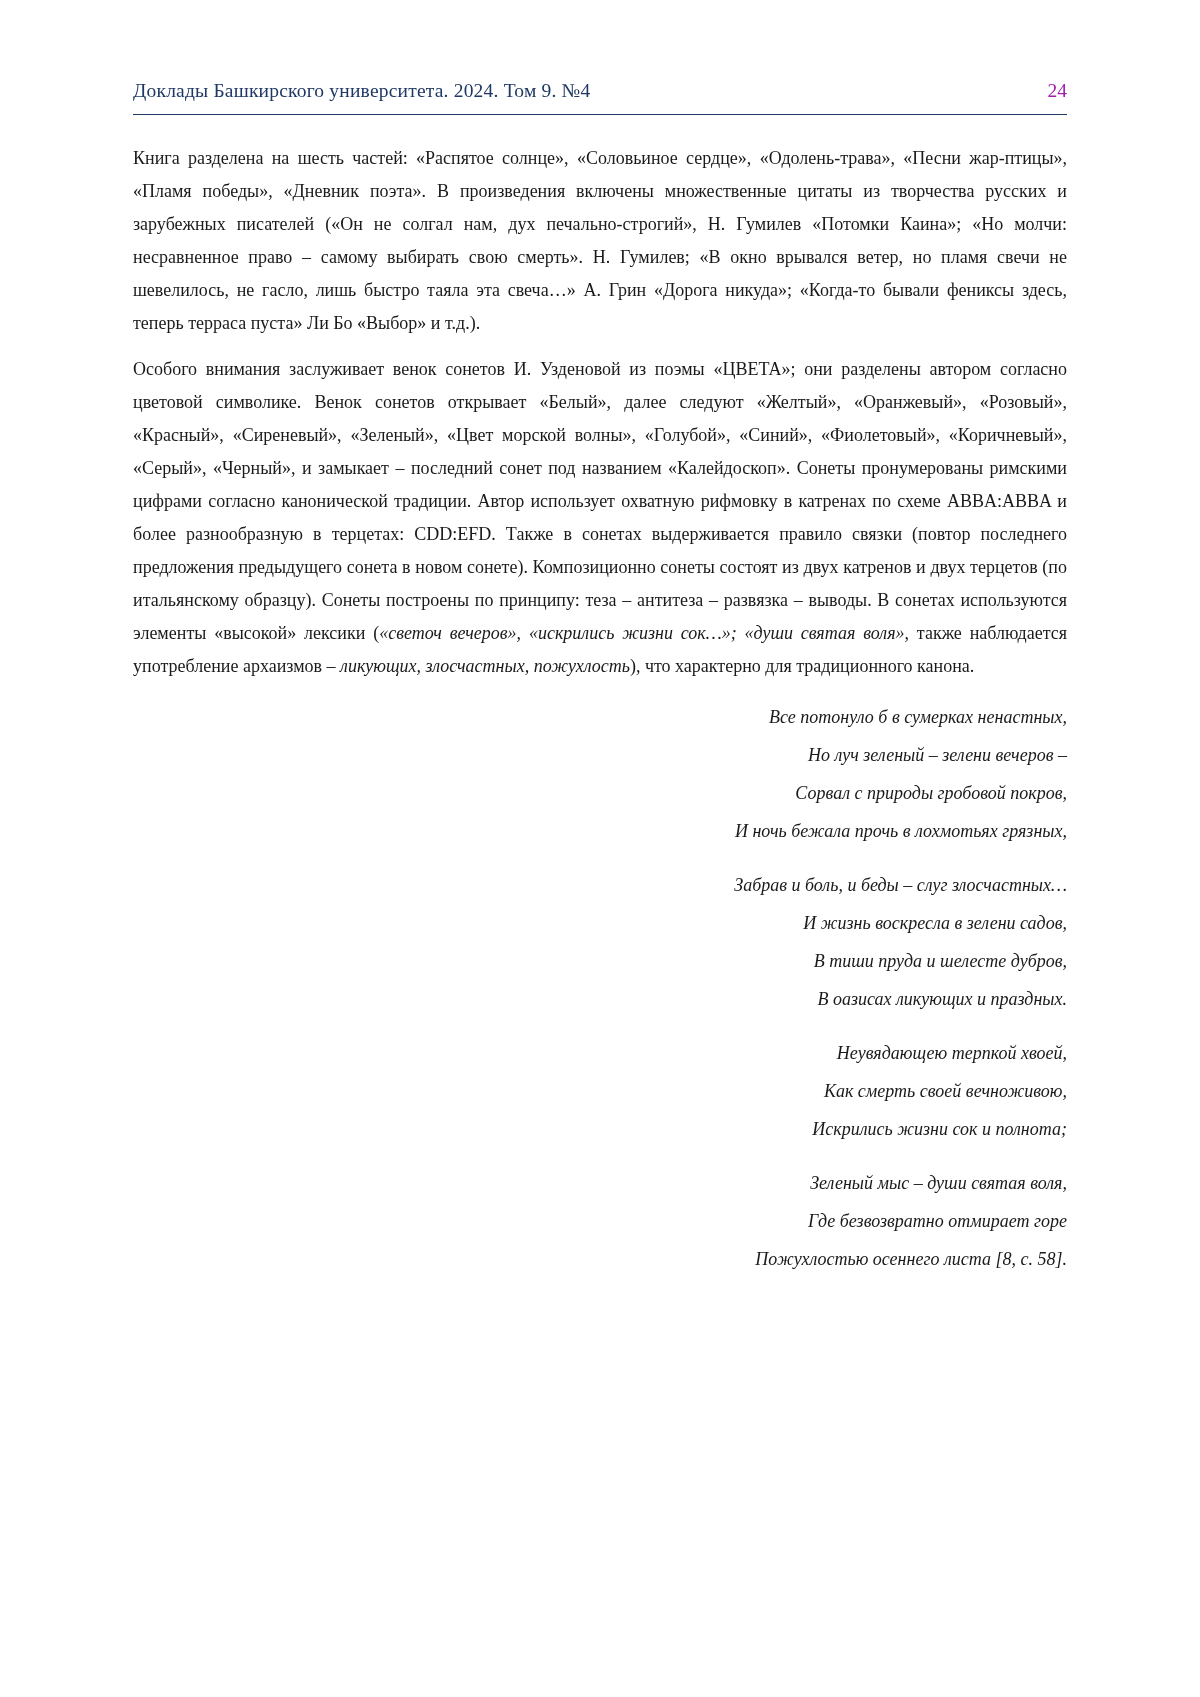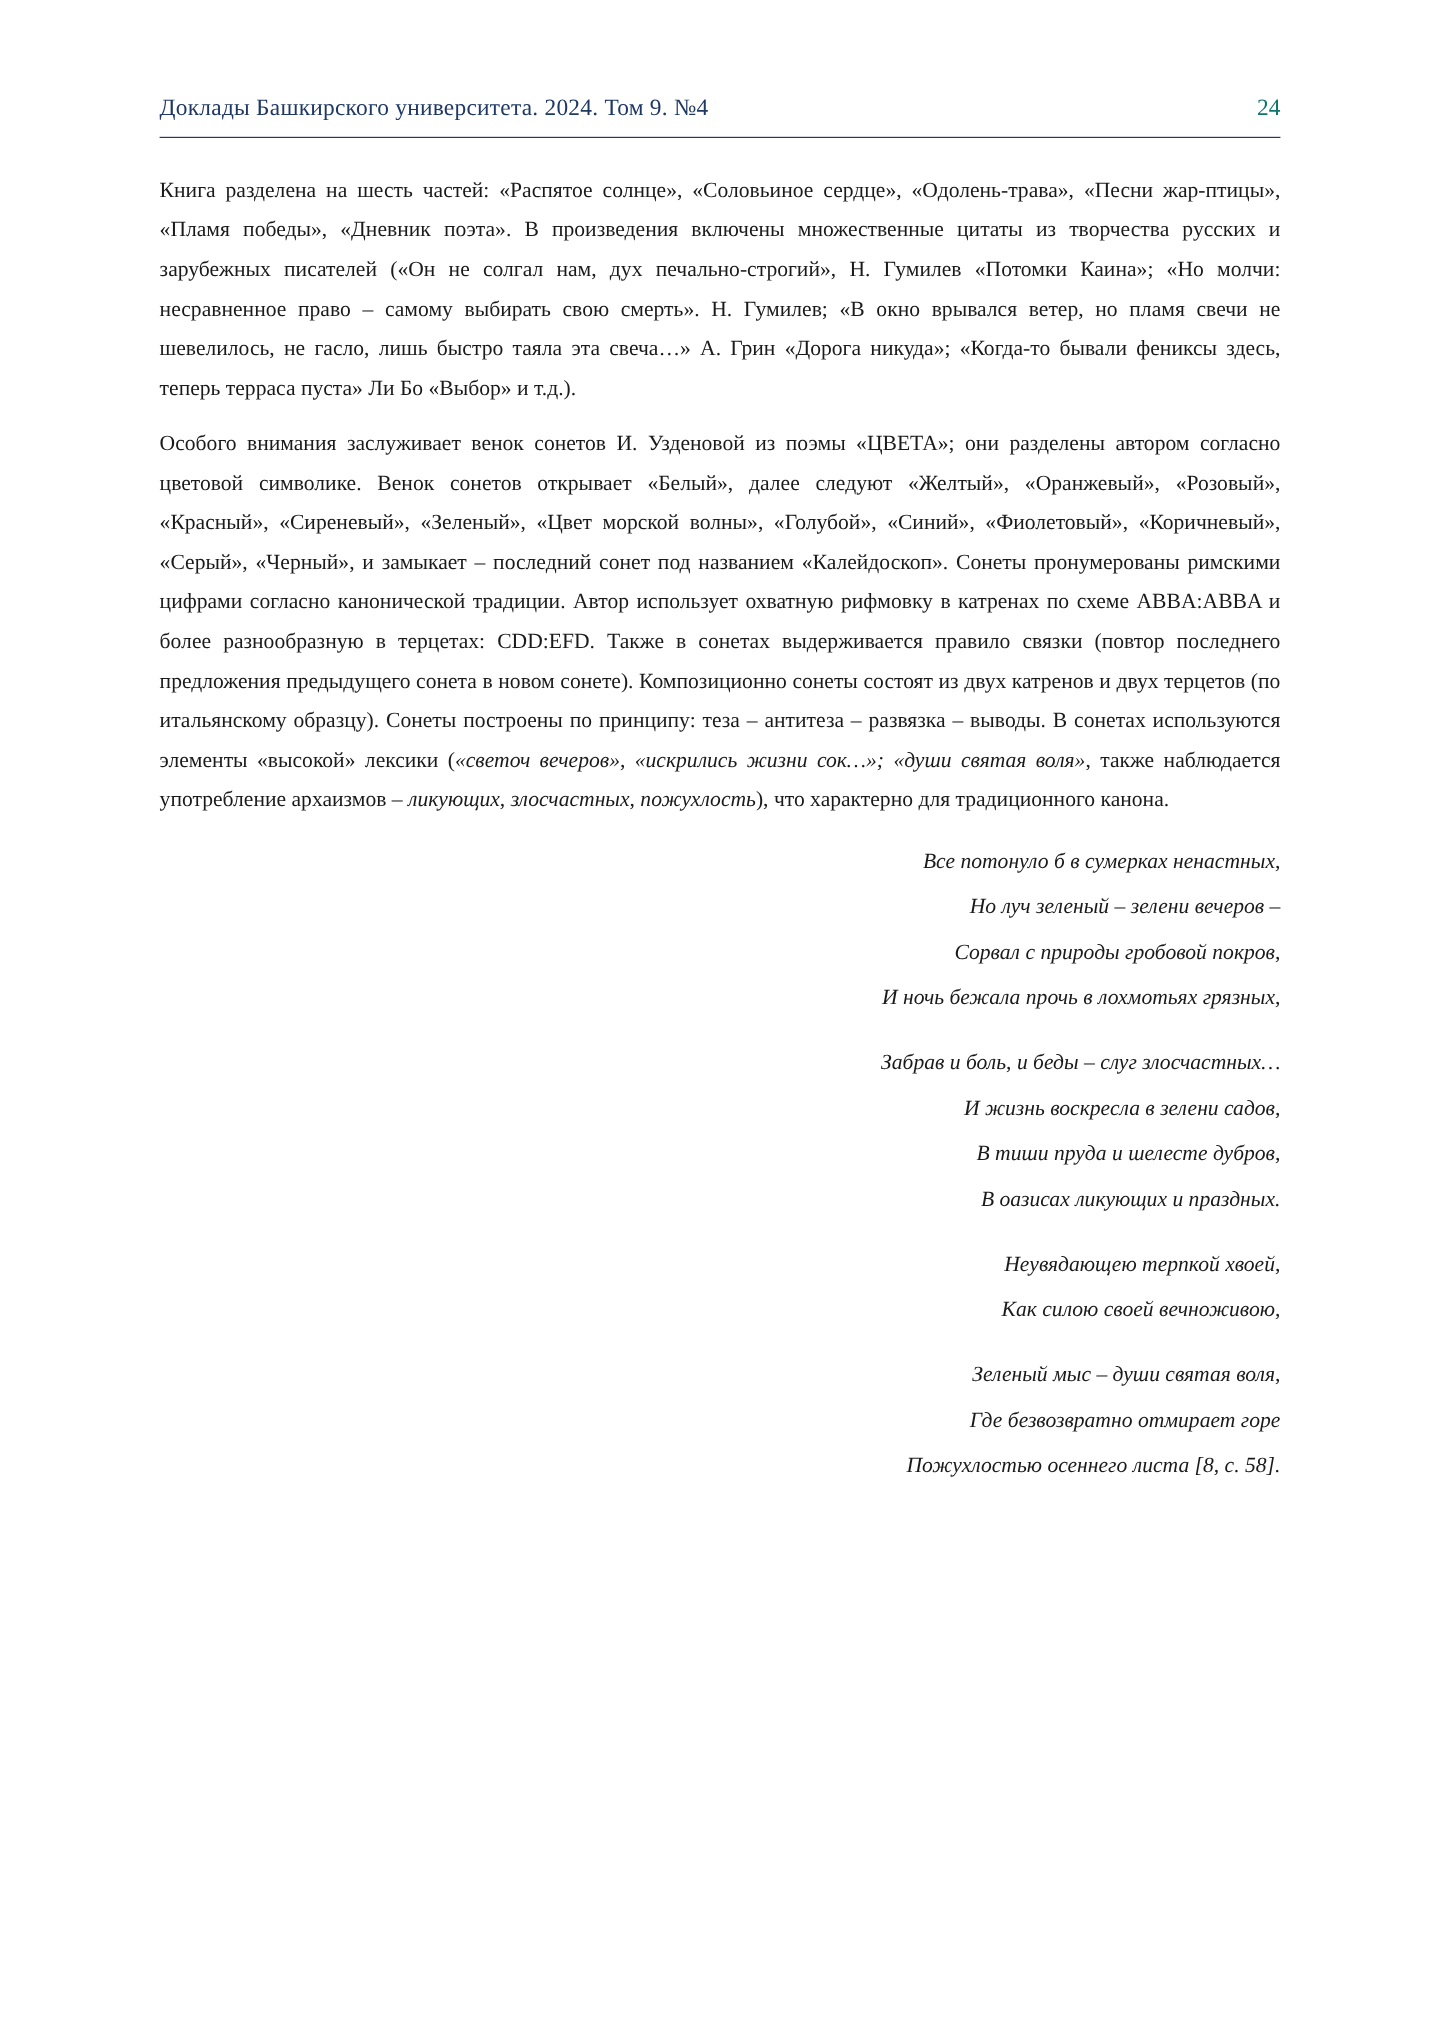--- a/index.html
+++ b/index.html
@@ -26,21 +26,21 @@
     align-items: baseline;
     font-size: 19.5px;
     color: #1F3864;
     padding-bottom: 12px;
     border-bottom: 1.5px solid #1F3864;
   }
   .page-header .journal-title {
     letter-spacing: 0.2px;
   }
   .page-header .page-number {
-    color: #0f766e;
+    color: #a21caf;
   }
   .page-body {
     padding-top: 27px;
     font-size: 18px;
     line-height: 33px;
   }
   .para {
     margin: 0 0 13px 0;
     text-align: justify;
   }
@@ -83,21 +83,22 @@
           <div class="poem-line">И ночь бежала прочь в лохмотьях грязных,</div>
         </div>
         <div class="stanza">
           <div class="poem-line">Забрав и боль, и беды – слуг злосчастных…</div>
           <div class="poem-line">И жизнь воскресла в зелени садов,</div>
           <div class="poem-line">В тиши пруда и шелесте дубров,</div>
           <div class="poem-line">В оазисах ликующих и праздных.</div>
         </div>
         <div class="stanza">
           <div class="poem-line">Неувядающею терпкой хвоей,</div>
-          <div class="poem-line">Как силою своей вечноживою,</div>
+          <div class="poem-line">Как смерть своей вечноживою,</div>
+          <div class="poem-line">Искрились жизни сок и полнота;</div>
         </div>
         <div class="stanza">
           <div class="poem-line">Зеленый мыс – души святая воля,</div>
           <div class="poem-line">Где безвозвратно отмирает горе</div>
           <div class="poem-line">Пожухлостью осеннего листа [8, с. 58].</div>
         </div>
       </div>
 
   </main>
 

